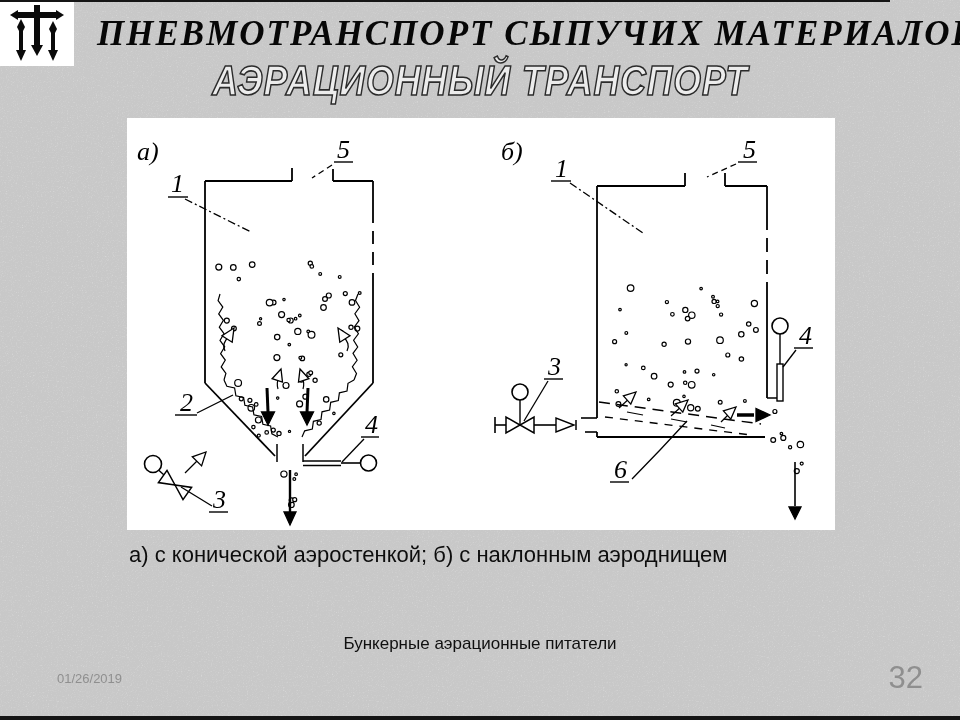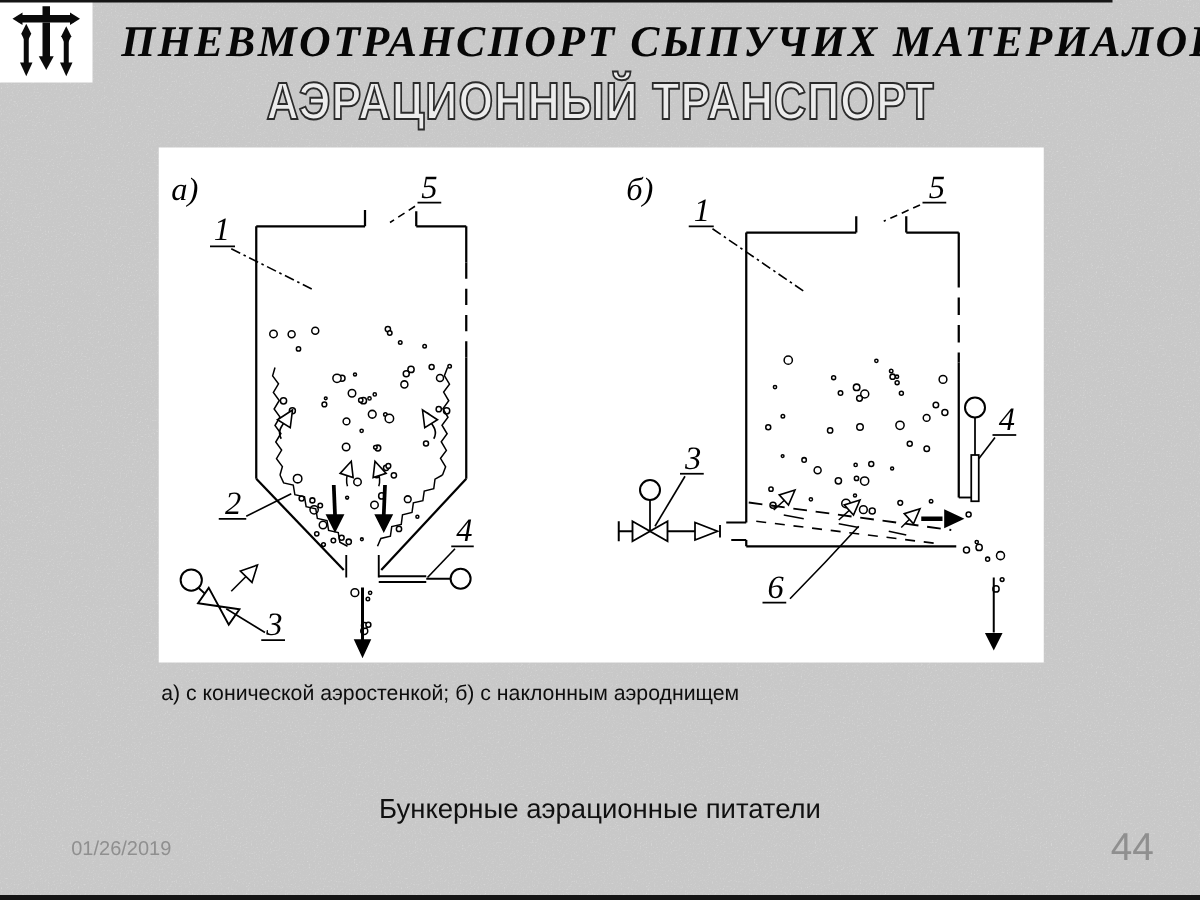--- a/index.html
+++ b/index.html
@@ -8,28 +8,28 @@
   .noise{position:absolute;left:0;top:0;width:100%;height:100%;z-index:1;pointer-events:none;}
   .topbar{position:absolute;left:0;top:0;width:890px;height:2px;background:#151515;z-index:6;}
   .bottombar{position:absolute;left:0;bottom:0;width:100%;height:4px;background:#151515;z-index:6;}
   .logo{position:absolute;left:0;top:0;width:74px;height:66px;background:#fff;z-index:5;
         display:flex;align-items:center;justify-content:center;}
   .title{position:absolute;left:97px;top:14px;z-index:5;white-space:nowrap;
          font-family:"Liberation Serif",serif;font-weight:bold;font-style:italic;
          font-size:35px;letter-spacing:2px;color:#070707;}
   .subtitle{position:absolute;left:0;top:57px;width:100%;text-align:center;z-index:5;
             font-weight:bold;font-size:42px;letter-spacing:1px;color:#ececec;
-            -webkit-text-stroke:1.6px #2b2b2b;text-shadow:0 0 1px #8a8a8a;}
+            -webkit-text-stroke:1.6px #2b2b2b;text-shadow:0 0 1px #8a8a8a;font-style:italic;}
   .subtitle .squeeze{display:inline-block;transform:scaleX(0.85);transform-origin:center;}
   .panel{position:absolute;left:127px;top:118px;width:708px;height:412px;background:#fff;z-index:4;}
-  .caption{position:absolute;left:129px;top:541px;z-index:5;font-size:17px;line-height:27.5px;
+  .caption{position:absolute;left:129px;top:541px;z-index:5;font-size:22px;line-height:27.5px;
            color:#0d0d0d;white-space:nowrap;}
   .footer-title{position:absolute;left:0;top:634px;width:100%;text-align:center;z-index:5;
-                font-size:22px;color:#101010;}
-  .date{position:absolute;left:57px;top:671px;z-index:5;font-size:16px;color:#8f8f8f;}
+                font-size:17px;color:#101010;}
+  .date{position:absolute;left:57px;top:671px;z-index:5;font-size:13px;color:#8f8f8f;}
   .page{position:absolute;right:37px;top:660px;z-index:5;font-size:31px;color:#8f8f8f;}
 </style>
 </head>
 <body>
 
 <div class="slide">
 
   <svg class="noise" xmlns="http://www.w3.org/2000/svg">
     <filter id="grainF">
       <feTurbulence type="fractalNoise" baseFrequency="0.8" numOctaves="2" stitchTiles="stitch"></feTurbulence>
@@ -304,15 +304,15 @@
         </g>
       </svg>
   </div>
 
   <div class="caption">
     <div>а) с конической аэростенкой; б) с наклонным аэроднищем</div>
   </div>
 
   <div class="footer-title">Бункерные аэрационные питатели</div>
   <div class="date">01/26/2019</div>
-  <div class="page">44</div>
+  <div class="page">32</div>
 
 </div>
 
 </body></html>

